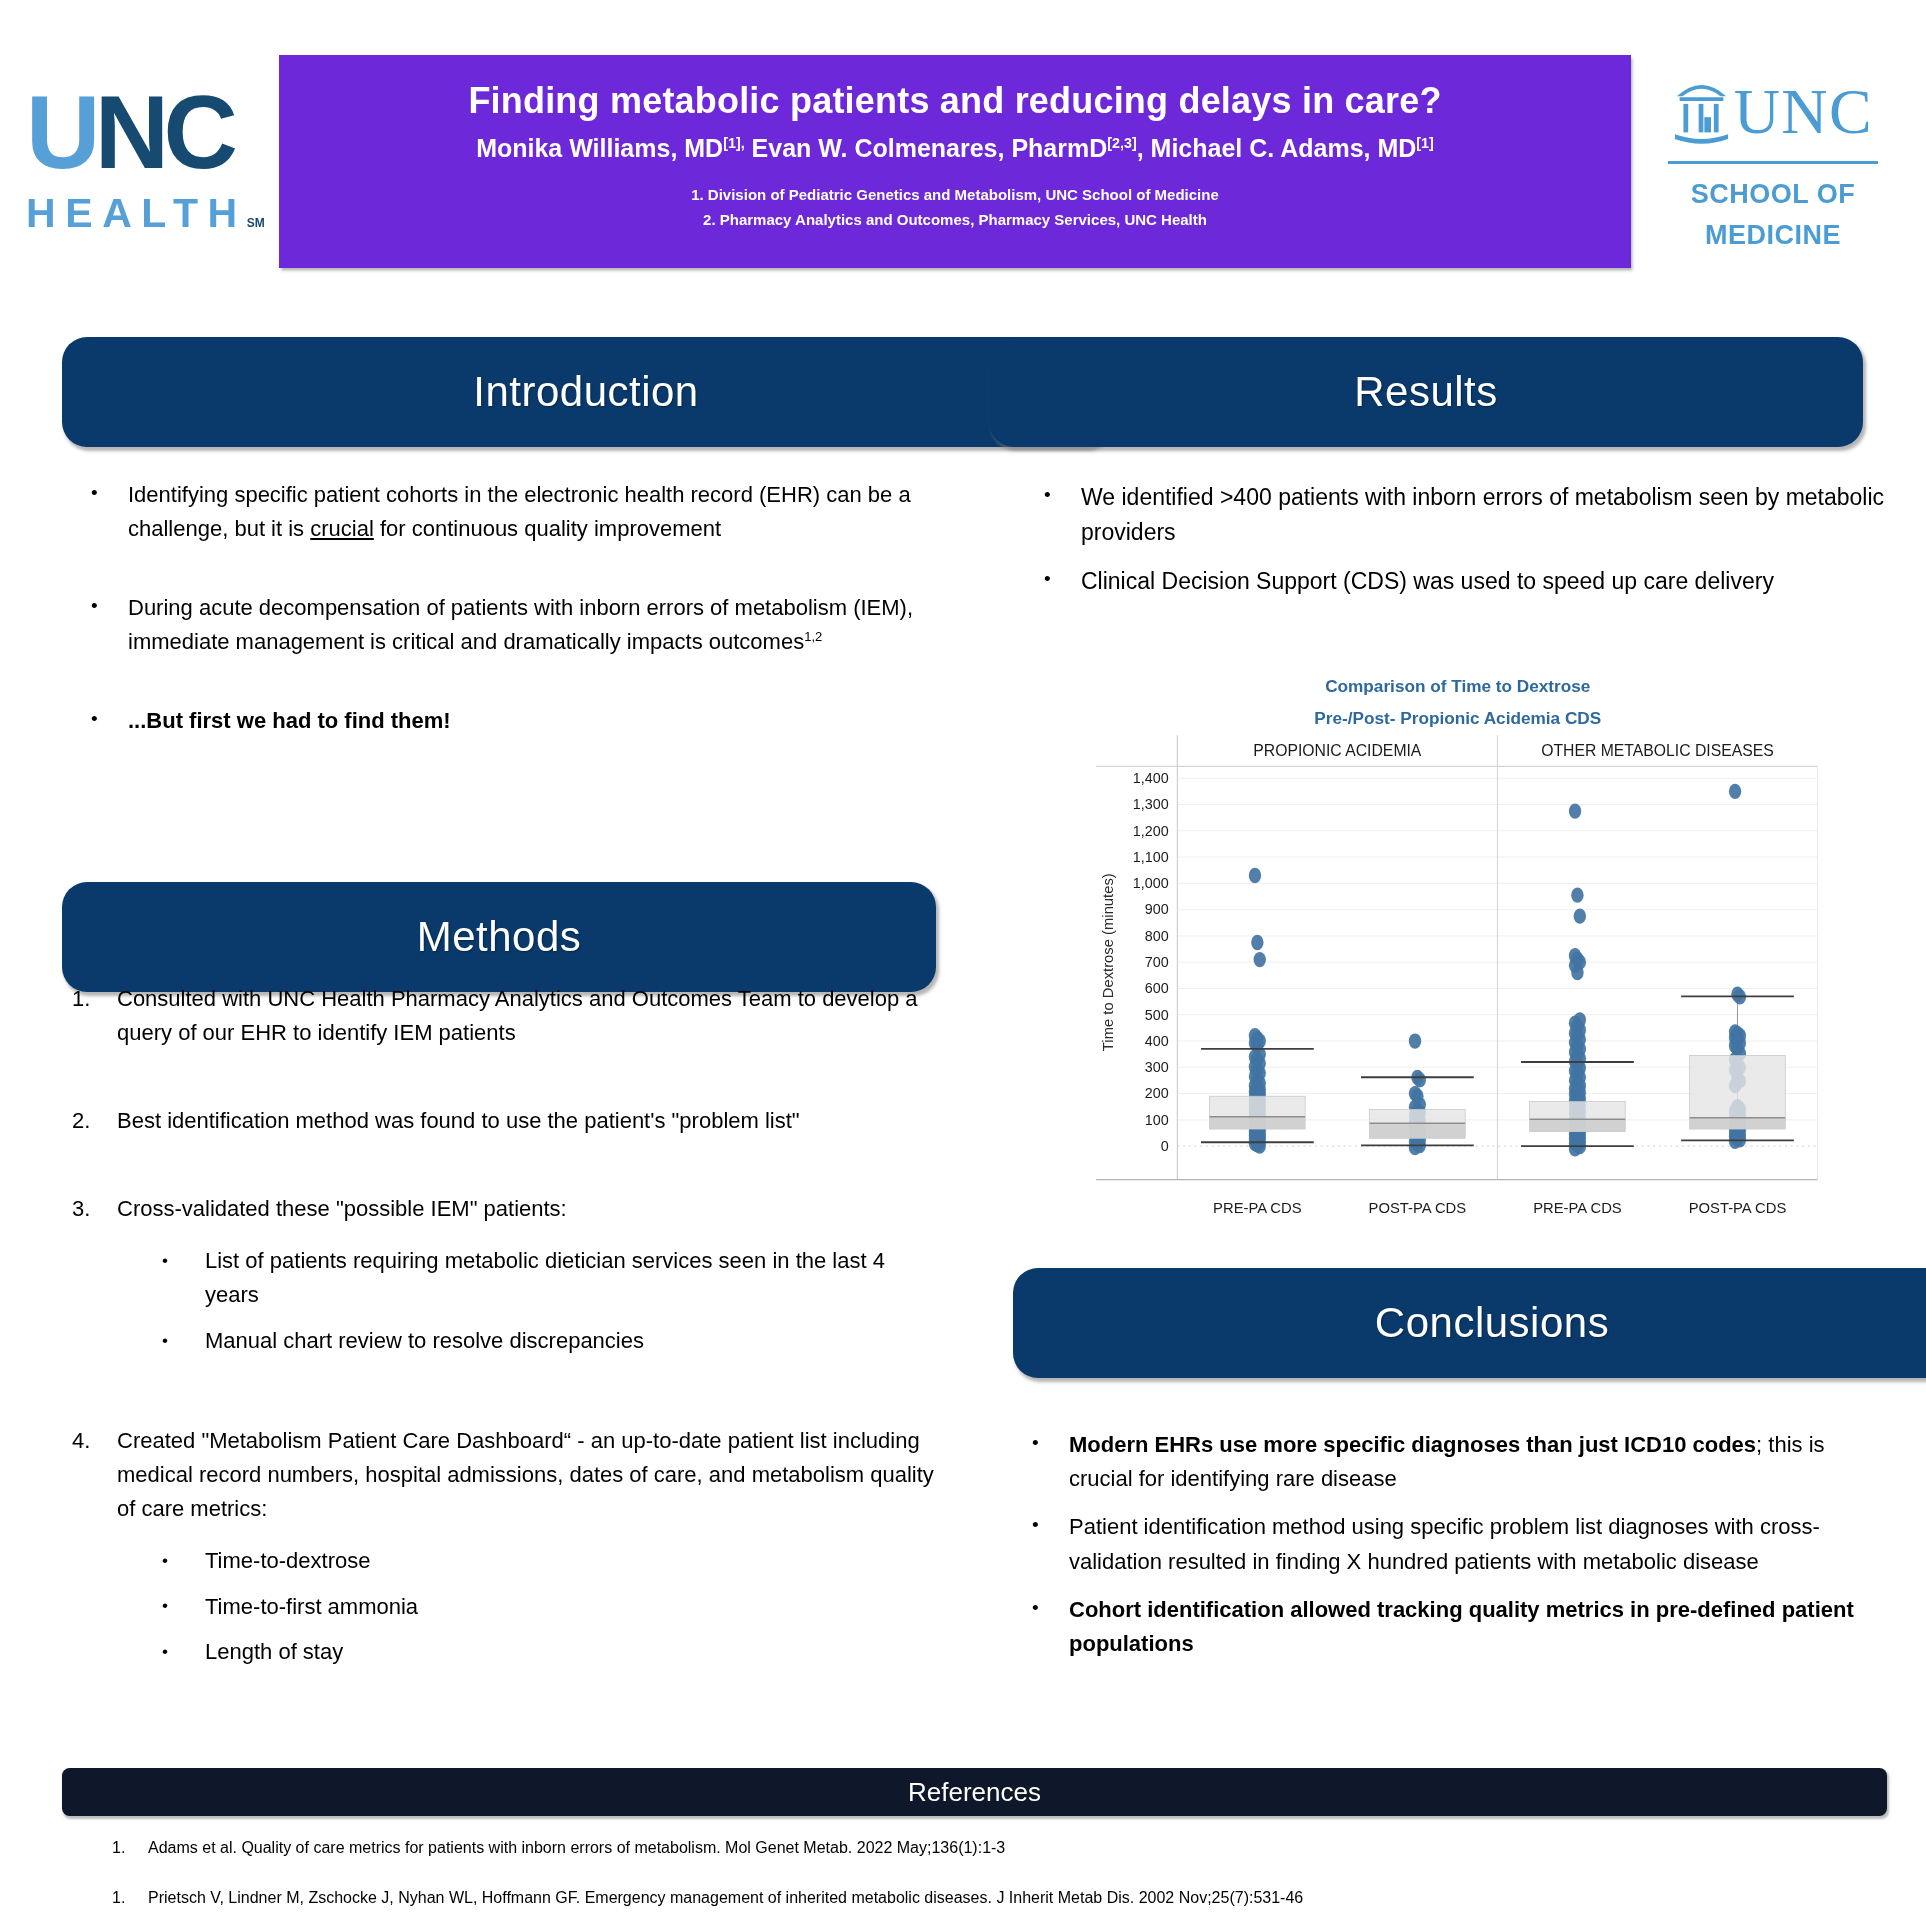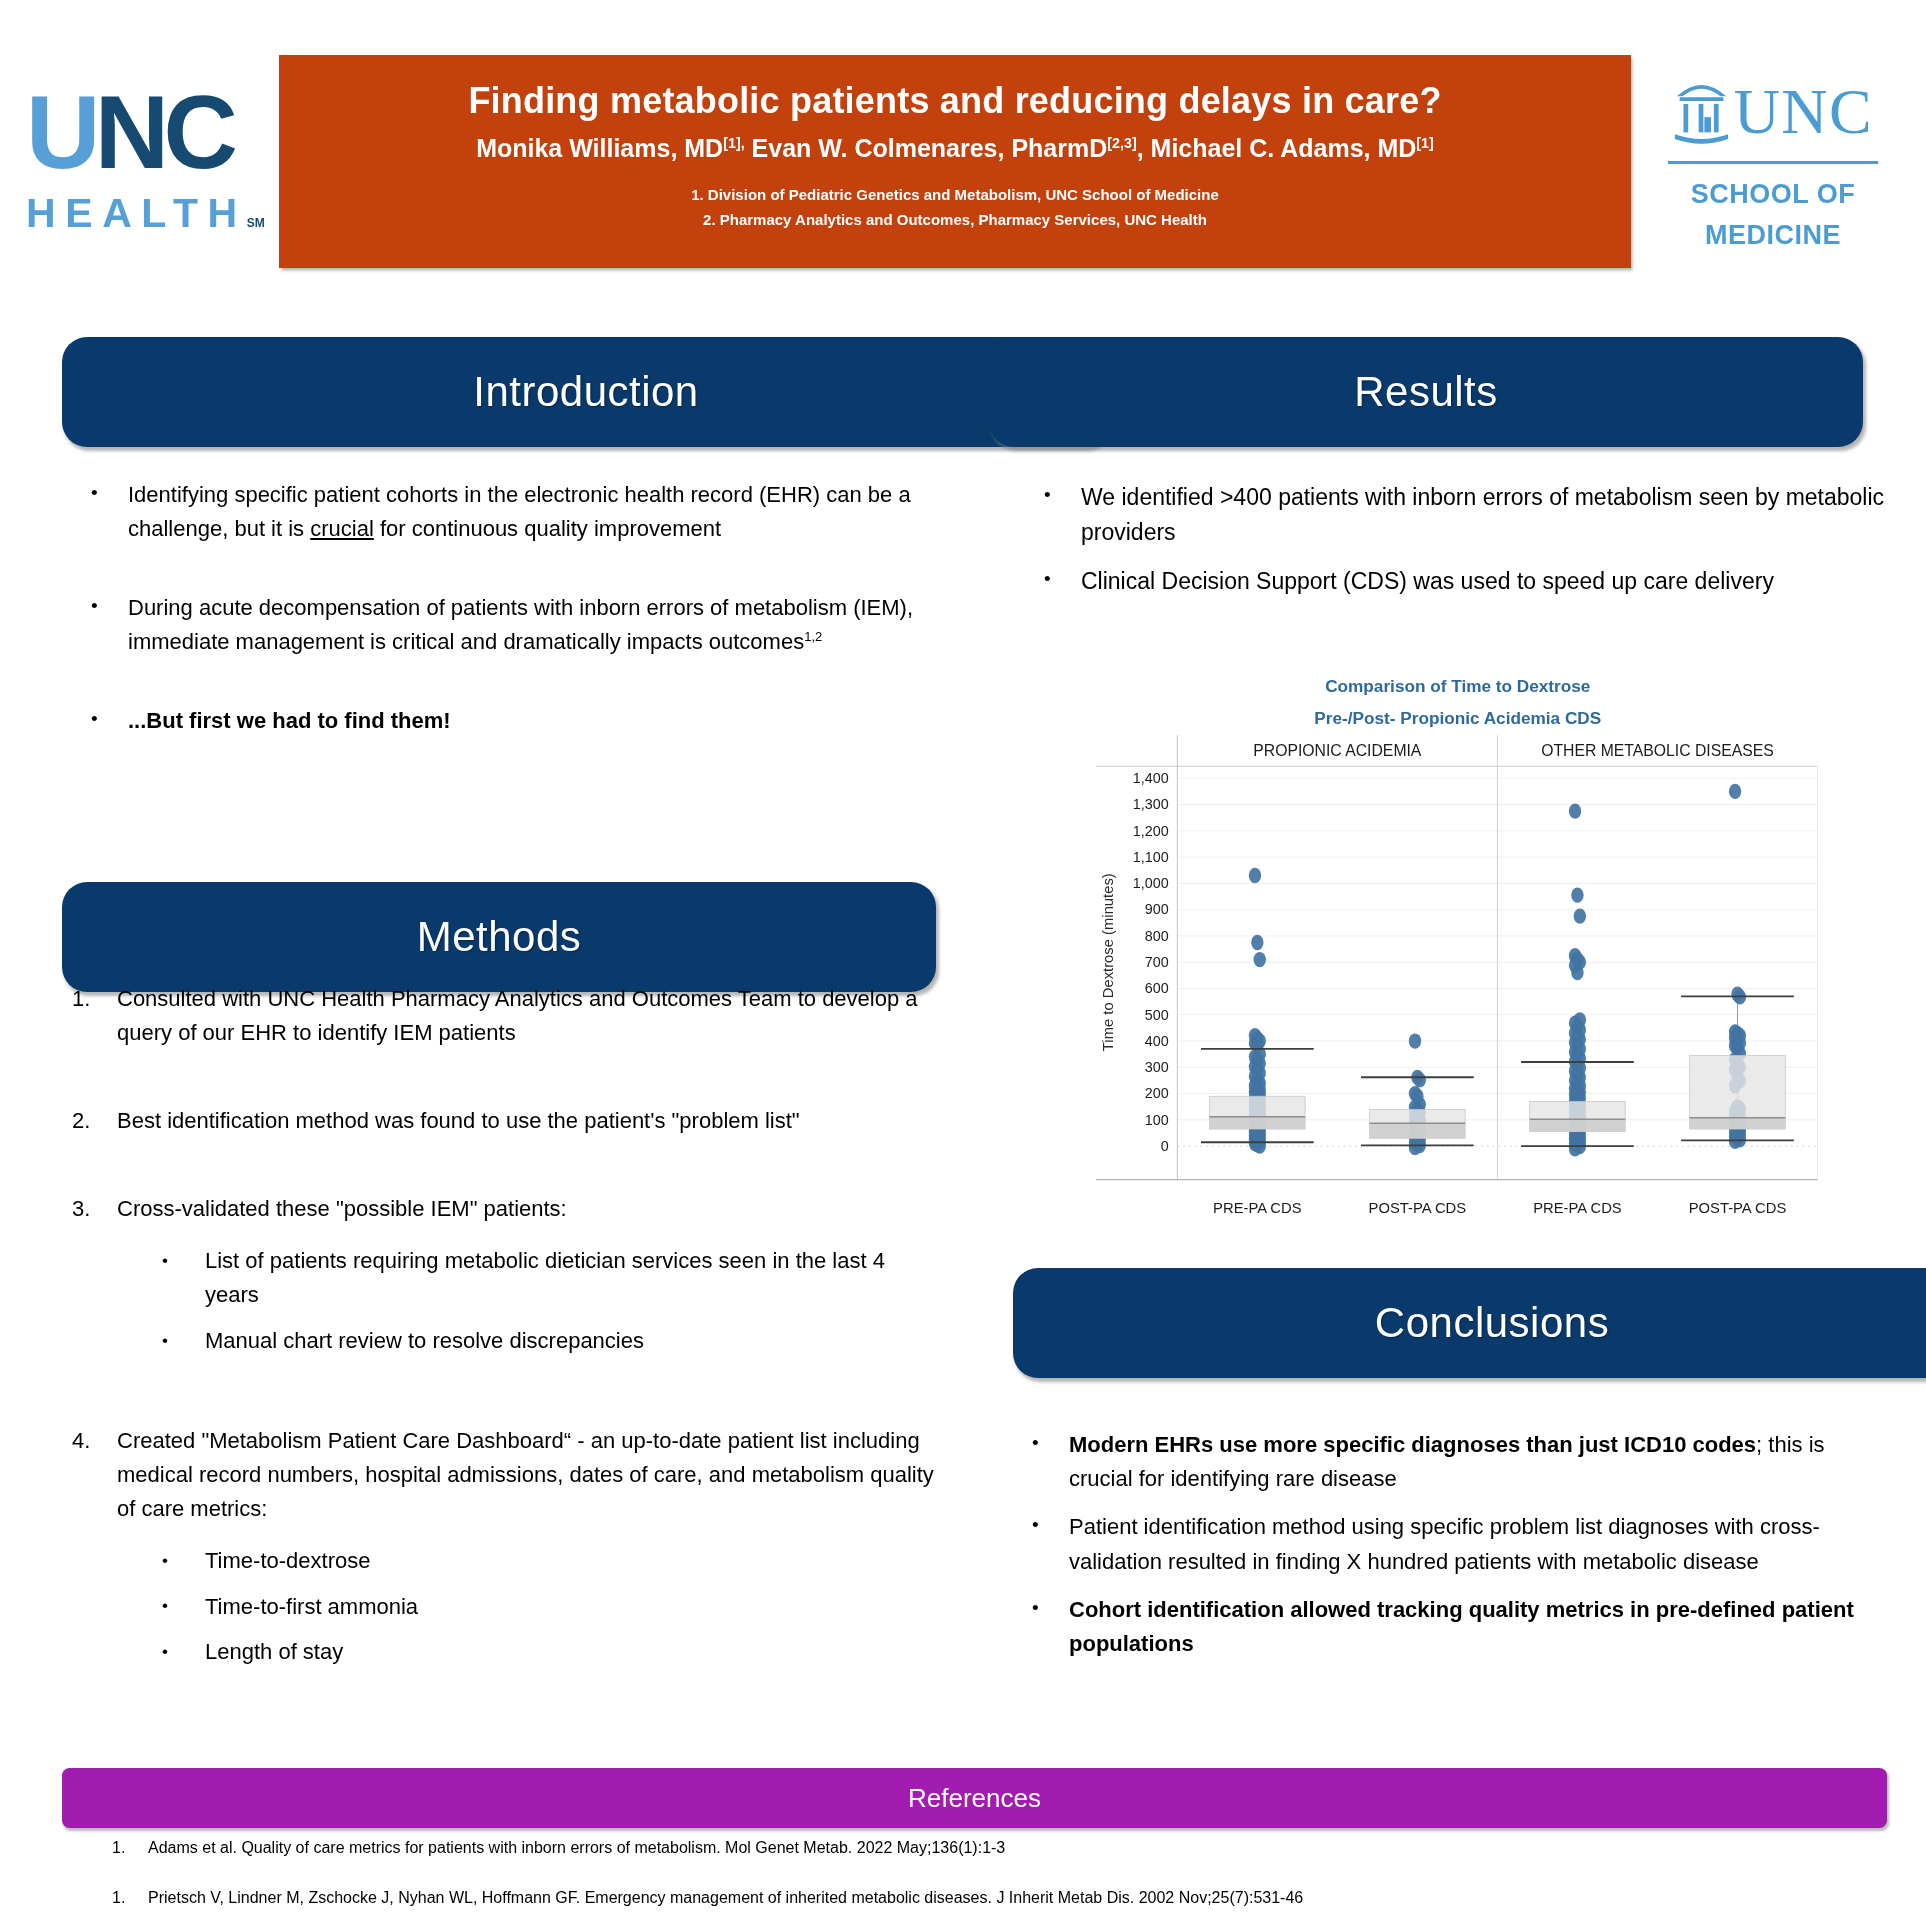--- a/index.html
+++ b/index.html
@@ -4,21 +4,21 @@
 <style>
   * { margin:0; padding:0; box-sizing:border-box; }
   html,body { background:#ffffff; }
   body {
     width:1926px; height:1926px; position:relative;
     font-family:"Liberation Sans", sans-serif; color:#000;
   }
   
   .title-box{
     position:absolute; left:279px; top:55px; width:1352px; height:213px;
-    background:#c2410c; color:#fff; text-align:center; padding-top:25px;
+    background:#6d28d9; color:#fff; text-align:center; padding-top:25px;
     box-shadow:1.9px 2.9px 2.9px rgba(110,110,110,.55);
   }
   .poster-title{ font-size:36px; font-weight:700; letter-spacing:0.2px; }
   .poster-authors{ font-size:25px; font-weight:700; margin-top:12.4px; }
   .poster-authors sup{ font-size:14.3px; }
   .affiliations{ margin-top:20px; font-size:15px; font-weight:700; line-height:1.62; }
   
   .uh-logo{ position:absolute; left:26px; top:84px; width:244px; text-align:left; }
   .uh-top{ font-size:103px; font-weight:700; letter-spacing:-5.7px; line-height:.95; }
   .uh-u{ color:#57a0d7; } .uh-n{ color:#174a70; } .uh-c{ color:#174a70; }
@@ -61,22 +61,22 @@
   .m-num{ width:45px; flex:none; font-size:22px; line-height:1.55; }
   .m-body{ flex:1; font-size:22px; line-height:1.55; }
   .m-subs{ margin:18px 0 0 45px; }
   .m-sub{ display:flex; margin-bottom:11.5px; }
   .m-sub .marker{ width:43px; font-size:17px; }
   
   .chart-wrap{ position:absolute; left:1096px; top:666px; width:724px; height:590px; }
   .chart-wrap svg{ width:100%; height:100%; }
   
   .refs-bar{
-    position:absolute; left:62px; top:1768px; width:1825px; height:60px;
-    background:#a21caf; border-radius:7.6px; display:flex; align-items:center; justify-content:center;
+    position:absolute; left:62px; top:1768px; width:1825px; height:48px;
+    background:#0f172a; border-radius:7.6px; display:flex; align-items:center; justify-content:center;
     color:#fff; font-size:26px; font-weight:400; box-shadow:1.9px 2.4px 2.4px rgba(120,120,120,.5);
   }
   #refs-list{ left:112px; top:1837px; width:1768px; }
   .ref-item{ display:flex; margin-bottom:28px; font-size:16px; line-height:1.4; }
   .ref-num{ width:36px; flex:none; }
 </style>
 </head>
 <body>
 
 <div class="uh-logo">

